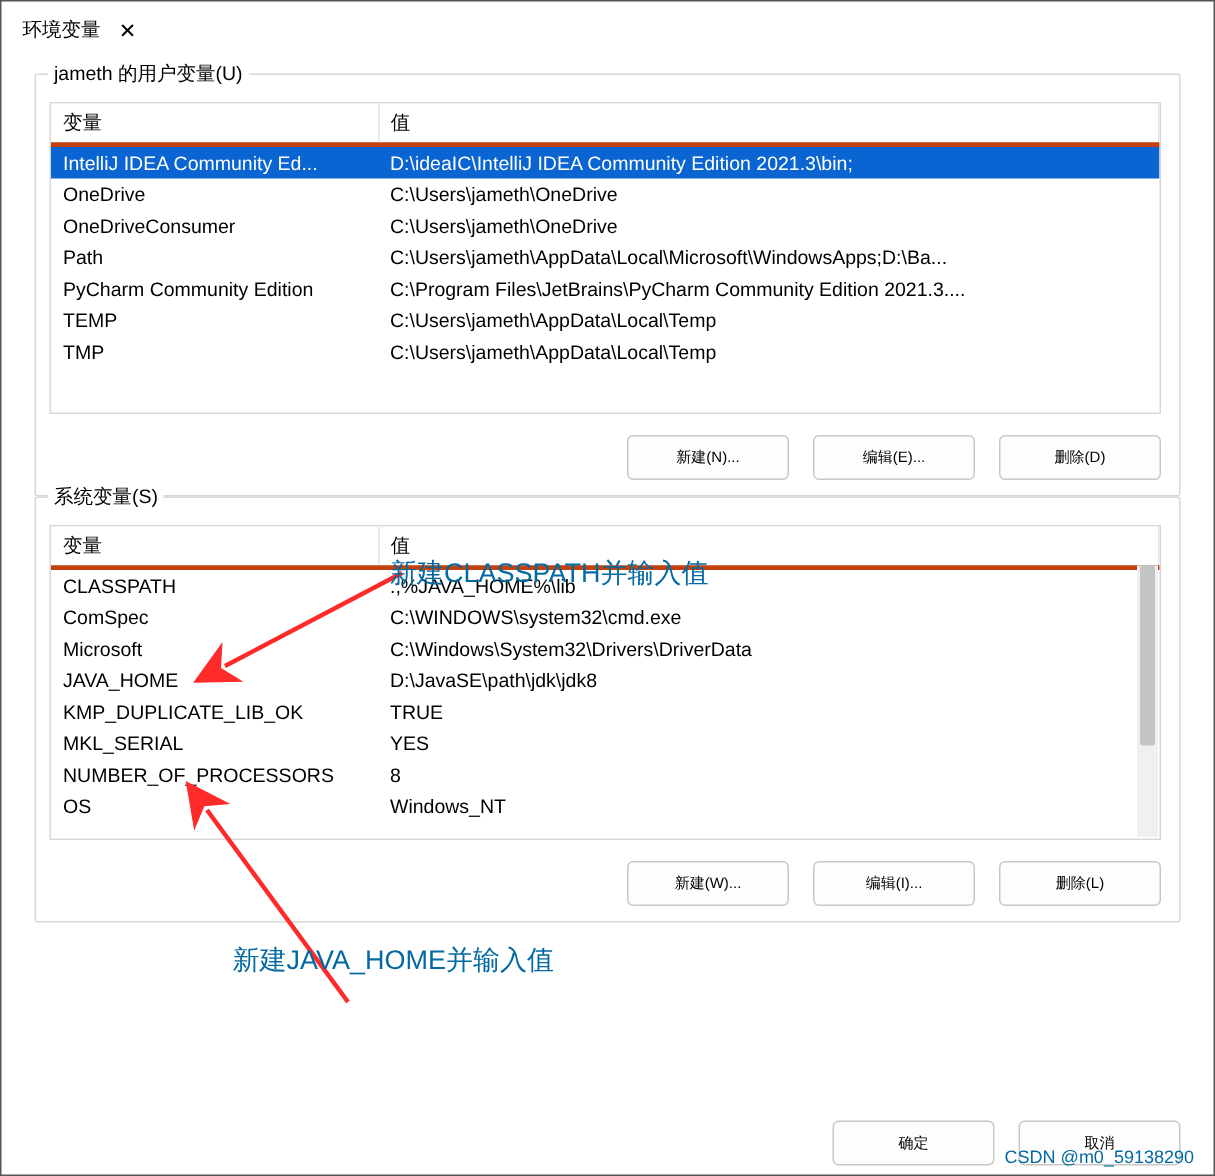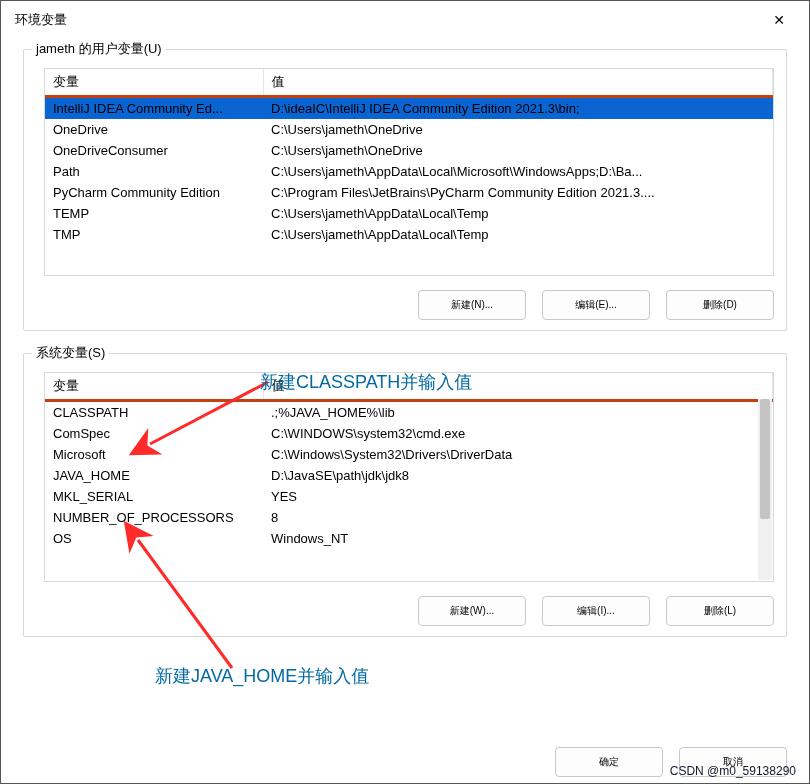--- a/index.html
+++ b/index.html
@@ -16,21 +16,21 @@
   background: #ffffff;
   width: 810px;
   height: 784px;
   border: 1px solid #555;
   display: flex;
   flex-direction: column;
 }
 .titlebar {
   display: flex;
   align-items: center;
-  justify-content: space-between;
+  justify-content: flex-start;
   padding: 8px 12px 8px 14px;
   font-size: 13px;
 }
 .close-btn {
   width: 36px;
   height: 22px;
   display: flex;
   align-items: center;
   justify-content: center;
   font-size: 14px;
@@ -39,23 +39,22 @@
 }
 .content {
   flex: 1;
   padding: 10px 22px 12px 22px;
   display: flex;
   flex-direction: column;
 }
 .groupbox {
   border: 1px solid #d8d8d8;
   border-radius: 2px;
-  padding: 18px 12px 10px 20px;
+  padding: 18px 12px 10px 9px;
   position: relative;
-  margin-bottom: 22px;
 }
 .groupbox-label {
   position: absolute;
   top: -10px;
   left: 8px;
   background: #fff;
   padding: 0 4px;
   font-size: 13px;
 }
 .table-wrap {
@@ -82,21 +81,21 @@
 }
 .tbl td {
   padding: 3px 8px;
   font-size: 13px;
   white-space: nowrap;
   overflow: hidden;
   text-overflow: ellipsis;
 }
 .tbl tr.selected td {
   background: #0a64d1;
-  color: #000000;
+  color: #ffffff;
 }
 .scrollbar {
   position: absolute;
   right: 1px;
   top: 26px;
   bottom: 1px;
   width: 14px;
   background: #f0f0f0;
 }
 .scroll-thumb {
@@ -128,21 +127,21 @@
 .footer-row {
   display: flex;
   justify-content: flex-end;
   gap: 16px;
   padding: 4px 22px 6px 0;
 }
 .watermark {
   position: absolute;
   bottom: 6px;
   right: 14px;
-  color: #0f172a;
+  color: #0369a1;
   font-size: 12px;
   pointer-events: none;
 }
 
 .annotation-layer {
   position: absolute;
   inset: 0;
   pointer-events: none;
 }
 .anno-text {
@@ -245,20 +244,24 @@
               </tr>
               <tr>
                 <td>Microsoft</td>
                 <td>C:\Windows\System32\Drivers\DriverData</td>
               </tr>
               <tr>
                 <td>JAVA_HOME</td>
                 <td>D:\JavaSE\path\jdk\jdk8</td>
               </tr>
               <tr>
+                <td>KMP_DUPLICATE_LIB_OK</td>
+                <td>TRUE</td>
+              </tr>
+              <tr>
                 <td>MKL_SERIAL</td>
                 <td>YES</td>
               </tr>
               <tr>
                 <td>NUMBER_OF_PROCESSORS</td>
                 <td>8</td>
               </tr>
               <tr>
                 <td>OS</td>
                 <td>Windows_NT</td>
@@ -290,16 +293,16 @@
       <marker id="ah" markerWidth="12" markerHeight="12" refX="2" refY="5" orient="auto">
         <path d="M0,0 L10,5 L0,10 L3,5 Z" fill="#ff2a2a"></path>
       </marker>
     </defs>
 
     <line x1="268" y1="382" x2="150" y2="444" stroke="#ff2a2a" stroke-width="3" marker-end="url(#ah)"></line>
 
     <line x1="232" y1="668" x2="138" y2="540" stroke="#ff2a2a" stroke-width="3" marker-end="url(#ah)"></line>
   </svg>
   <div class="anno-text" style="left:260px; top:370px;">新建CLASSPATH并输入值</div>
-  <div class="anno-text" style="left:155px; top:664px;">新建JAVA_HOME并输入值</div>
+  <div class="anno-text" style="left:155px; top:628px;">新建JAVA_HOME并输入值</div>
 </div>
 
 <div class="watermark">CSDN @m0_59138290</div>
 
 </body></html>

